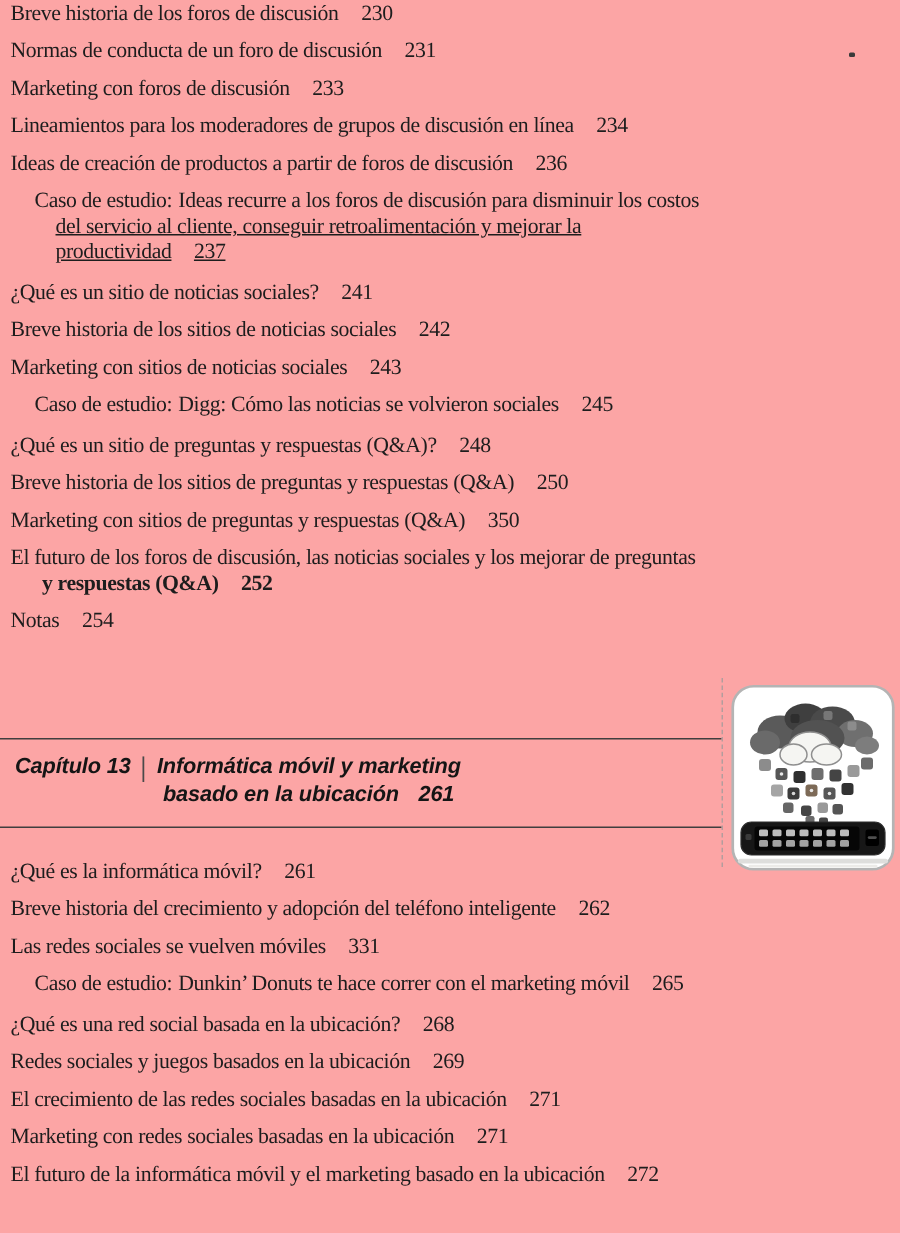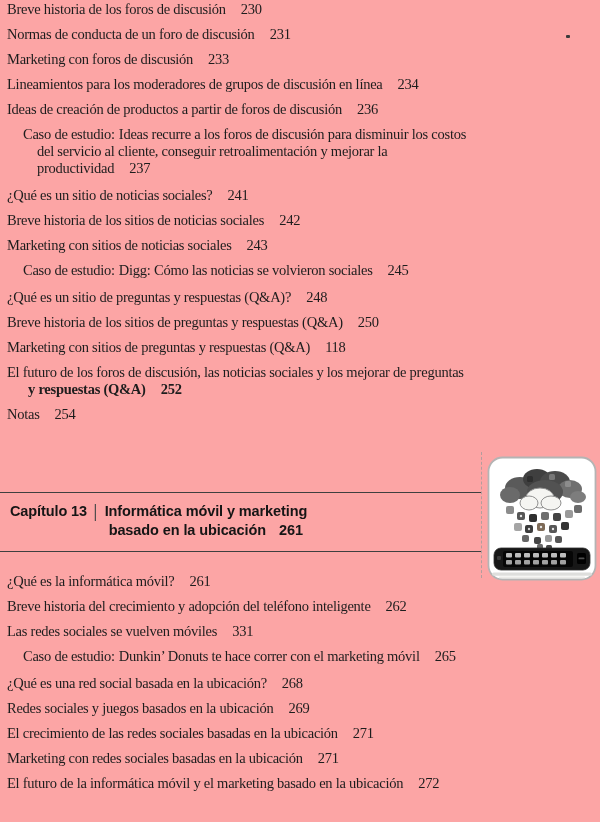--- a/index.html
+++ b/index.html
@@ -18,40 +18,40 @@
   .entry { margin-bottom: 8px; }
   .entry.case { margin-top: 2px; margin-bottom: 10px; }
   .line {
     font-size: 14.5px;
     line-height: 17px;
     letter-spacing: -0.25px;
     white-space: nowrap;
   }
   .main .cont { margin-left: 21px; font-weight: bold; }
   .case .first { margin-left: 16px; }
-  .case .cont { margin-left: 30px; }
+  .case .cont { margin-left: 30px; text-decoration: underline; }
   .prefix { margin-right: 4px; }
   .page-num { margin-left: 15px; }
 
   
   .chapter-box {
     position: absolute;
     left: 0; top: 492px;
     width: 481px;
     border-top: 1.7px solid #3f3f3f;
     border-bottom: 1.7px solid #3f3f3f;
     padding: 9px 0 11px 0;
     box-sizing: border-box;
     font-family: "Liberation Sans", "DejaVu Sans", sans-serif;
     font-weight: bold;
     font-size: 14.5px;
     color: #151515;
     letter-spacing: -0.1px;
   }
-  .chapter-row { display: flex; align-items: flex-start; padding-left: 10px; }
+  .chapter-row { display: flex; align-items: flex-start; padding-left: 10px; font-style: italic; }
   .chapter-label { white-space: nowrap; line-height: 19px; }
   .chapter-sep {
     font-weight: normal;
     color: #4a4a4a;
     font-size: 18px;
     line-height: 19px;
     margin: 0 7px 0 6px;
     transform: scaleX(0.8);
   }
   .chapter-title .t-line { line-height: 19px; white-space: nowrap; }
@@ -115,21 +115,21 @@
       <div class="entry case">
         <div class="line first"><span class="prefix">Caso de estudio:</span><span>Digg: Cómo las noticias se volvieron sociales</span><span class="page-num">245</span></div>
       </div>
       <div class="entry main">
         <div class="line first"><span>¿Qué es un sitio de preguntas y respuestas (Q&amp;A)?</span><span class="page-num">248</span></div>
       </div>
       <div class="entry main">
         <div class="line first"><span>Breve historia de los sitios de preguntas y respuestas (Q&amp;A)</span><span class="page-num">250</span></div>
       </div>
       <div class="entry main">
-        <div class="line first"><span>Marketing con sitios de preguntas y respuestas (Q&amp;A)</span><span class="page-num">118</span></div>
+        <div class="line first"><span>Marketing con sitios de preguntas y respuestas (Q&amp;A)</span><span class="page-num">350</span></div>
       </div>
       <div class="entry main">
         <div class="line first"><span>El futuro de los foros de discusión, las noticias sociales y los mejorar de preguntas</span></div>
         <div class="line cont"><span>y respuestas (Q&amp;A)</span><span class="page-num">252</span></div>
       </div>
       <div class="entry main">
         <div class="line first"><span>Notas</span><span class="page-num">254</span></div>
       </div>
     </div>
 

